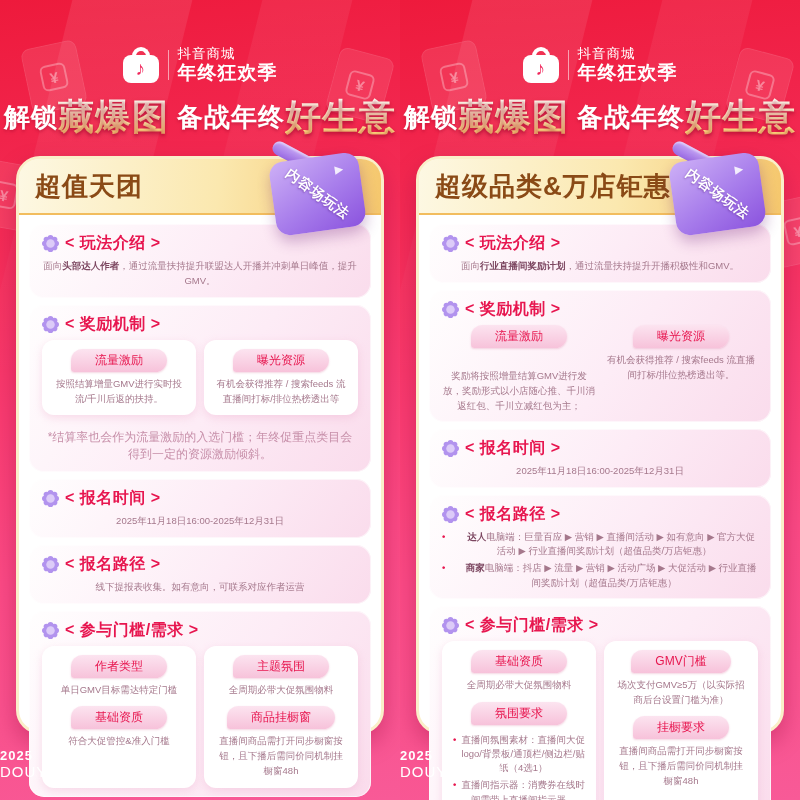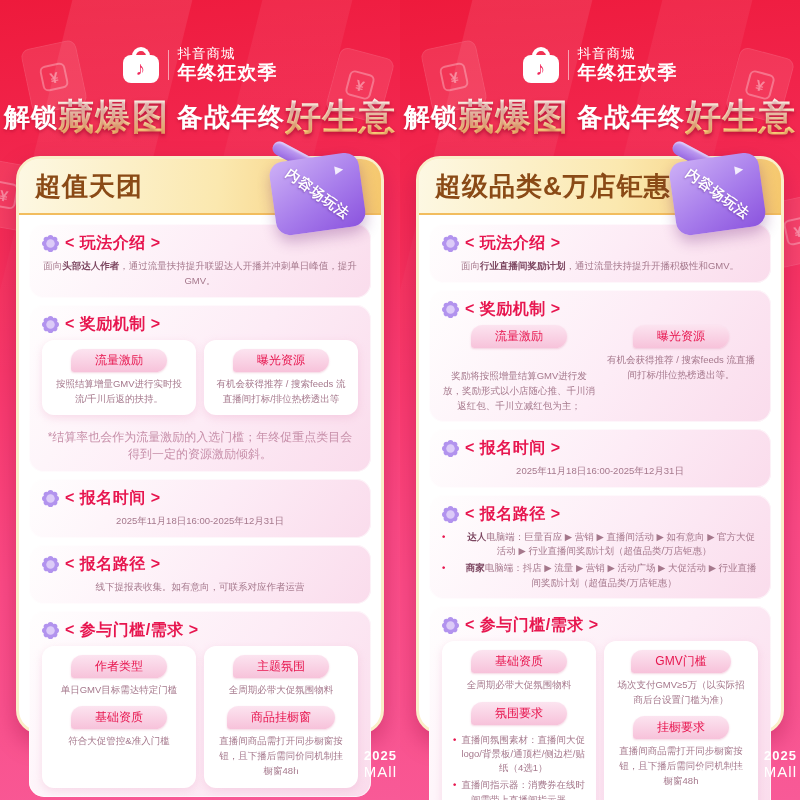--- a/index.html
+++ b/index.html
@@ -86,21 +86,21 @@
     box-shadow:0 1px 2px rgba(220,120,160,.3);}
   .two-col{display:grid;grid-template-columns:1fr 1fr;gap:8px;align-items:stretch;}
   .white-card{background:#fff;border-radius:12px;padding:9px 11px;box-shadow:0 3px 8px rgba(233,150,190,.28);}
   .white-card .pill{margin-bottom:5px;}
   .group + .group{margin-top:9px;}
 
   .bullet-row{display:flex;gap:5px;font-size:9.5px;line-height:1.5;color:#a5788c;margin-top:3px;}
   .bullet-row .dot{color:var(--accent);font-weight:bold;flex:0 0 auto;}
   .bullet-row b{color:#7c4660;margin-left:14px;}
 
-  .footer{position:absolute;left:0;right:3px;bottom:20px;text-align:right;color:#fff;z-index:2;}
+  .footer{position:absolute;left:0;right:3px;bottom:20px;text-align:left;color:#fff;z-index:2;}
   .footer-year{font-size:13px;font-weight:bold;letter-spacing:1px;}
   .footer-brand{font-size:15px;font-weight:normal;letter-spacing:1px;}
 </style>
 </head>
 <body>
 
 <div class="poster">
   <div class="ray r1"></div>
   <div class="ray r2"></div>
   <div class="env e1">

